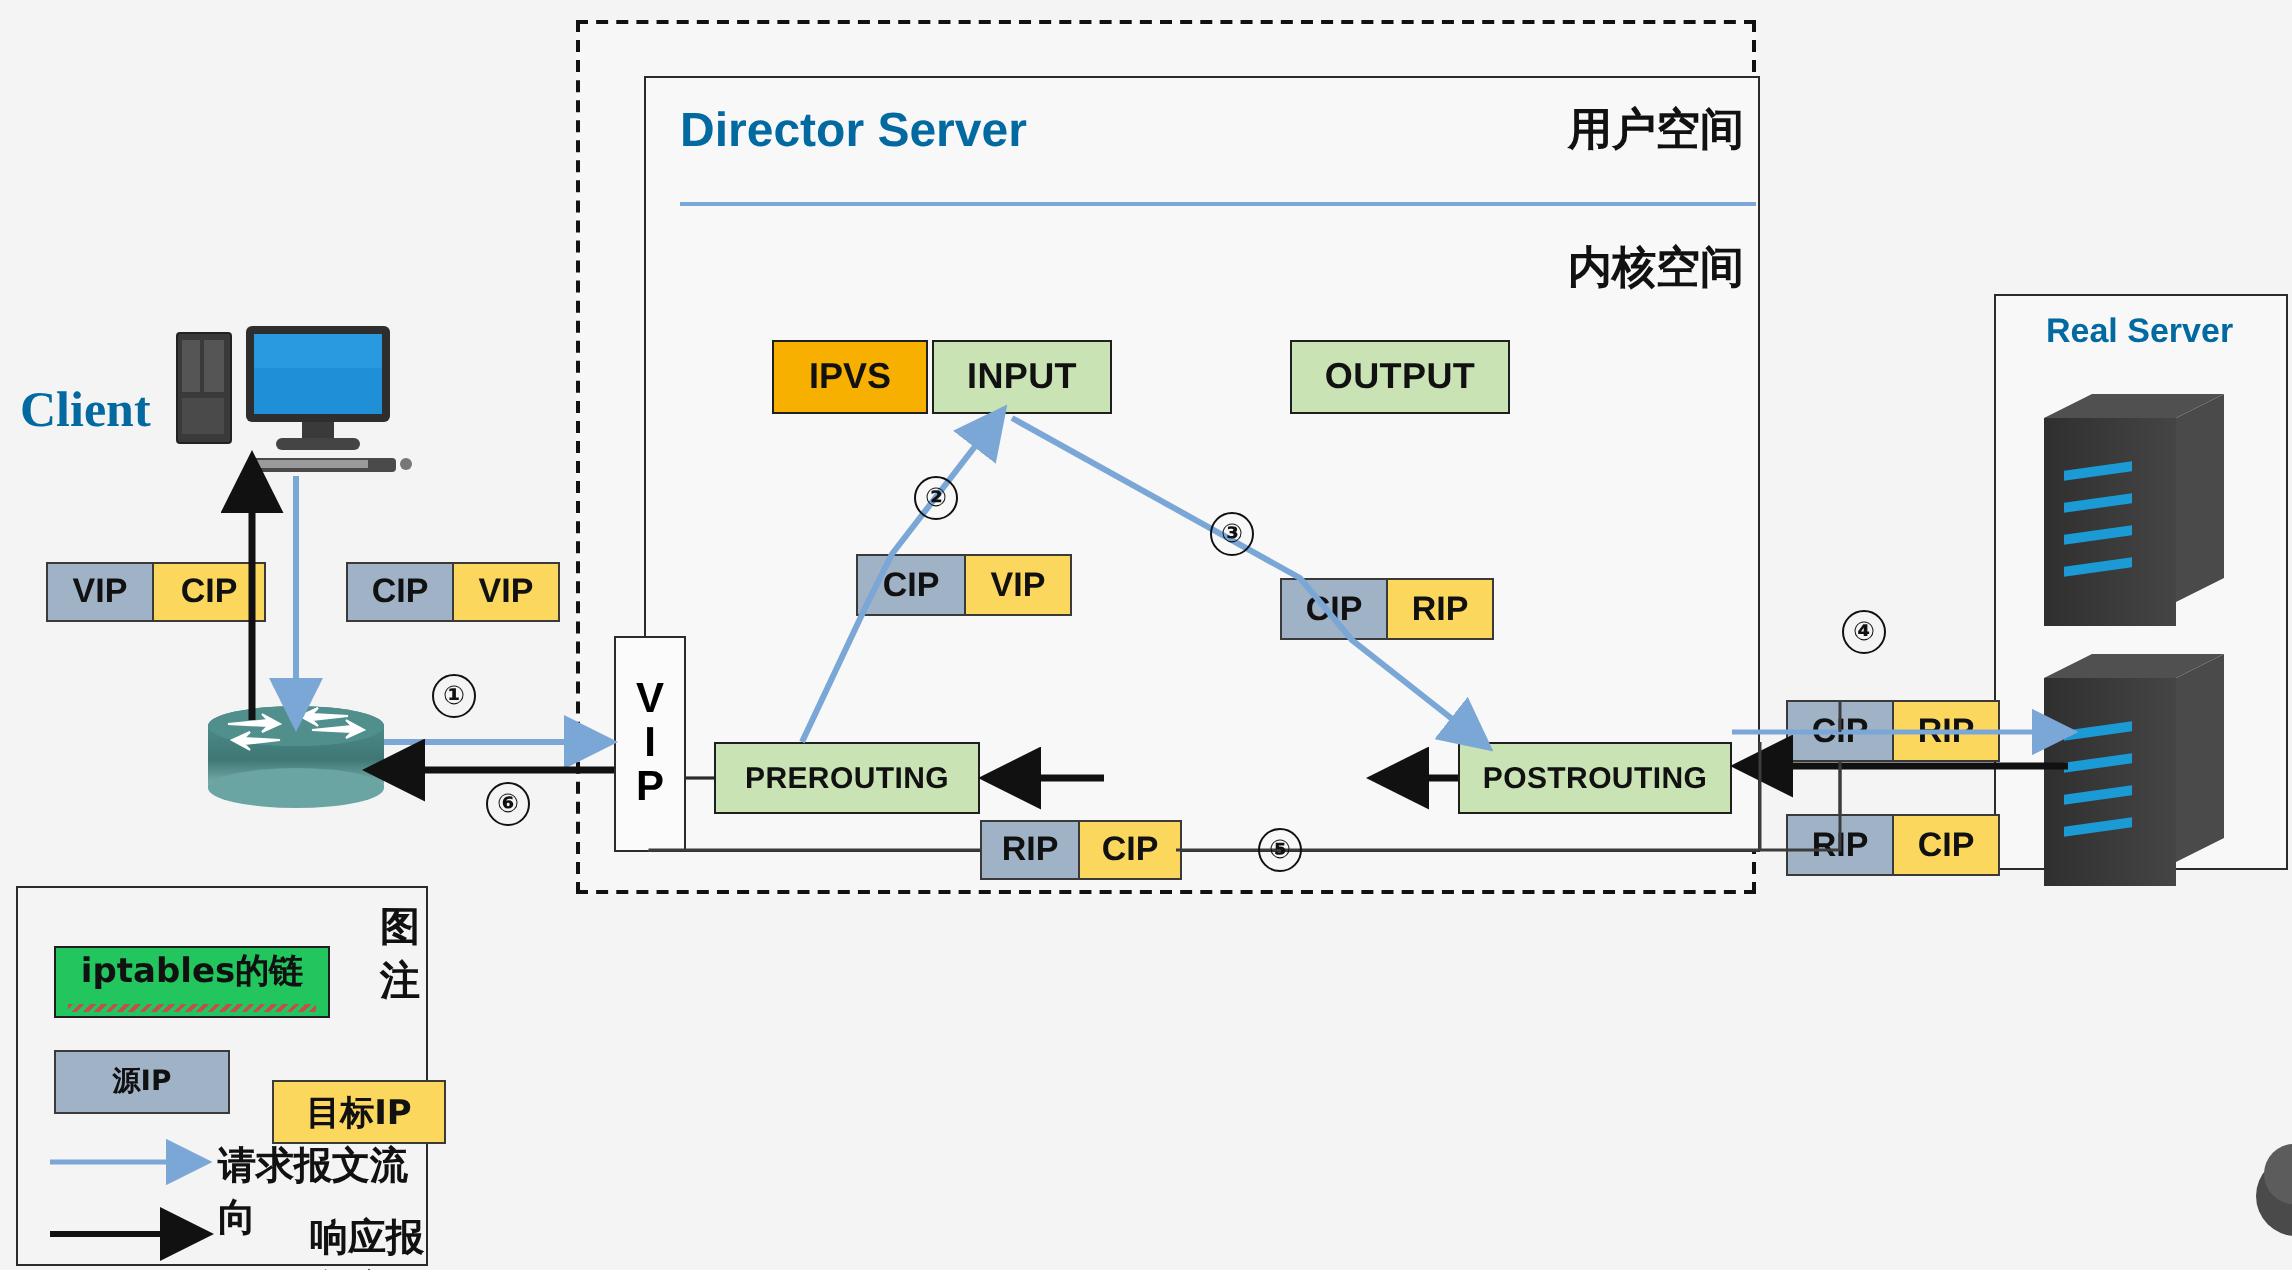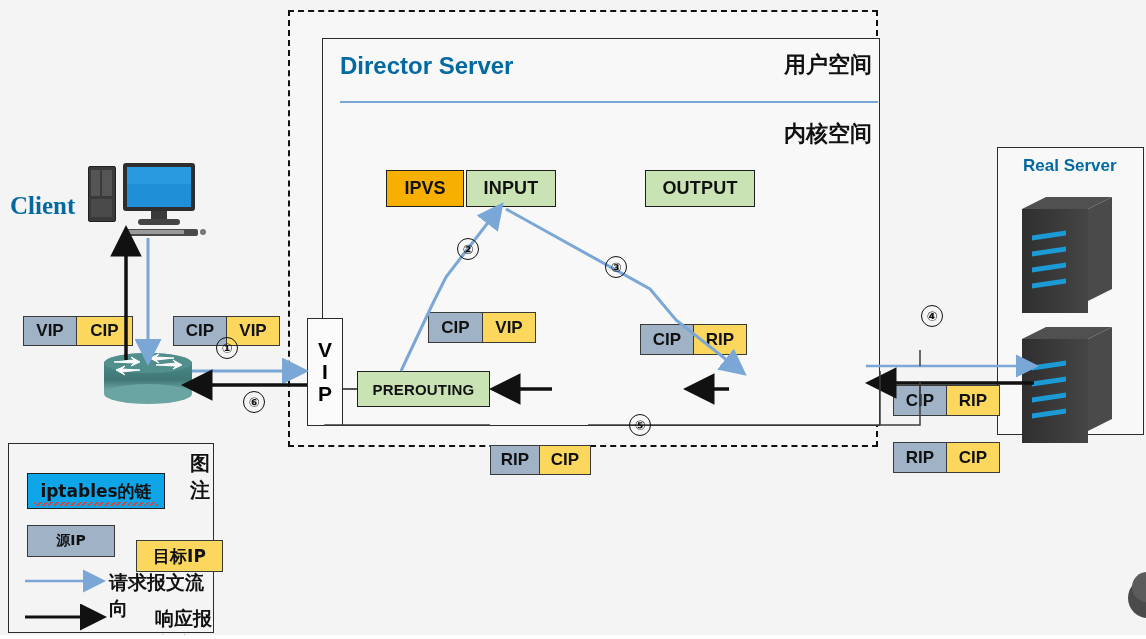--- a/index.html
+++ b/index.html
@@ -11,21 +11,21 @@
   .abs{position:absolute;box-sizing:border-box;}
 
   
   .chain{background:#c9e3b4;border:1.6px solid #1f1f1f;color:#111;
          display:flex;align-items:center;justify-content:center;
          font-weight:bold;letter-spacing:.2px;}
   .ipvs{background:#f7b000;border:1.6px solid #1f1f1f;color:#111;
         display:flex;align-items:center;justify-content:center;font-weight:bold;}
 
   
-  .ippair{display:flex;border:1.4px solid #3a3a3a;margin-top:35px;}
+  .ippair{display:flex;border:1.4px solid #3a3a3a;}
   .ippair > div{display:flex;align-items:center;justify-content:center;
                 font-weight:bold;color:#111;font-size:17px;}
   .ip-src{background:#9fb2c6;}
   .ip-dst{background:#fbd85d;}
   .ip-mid{border-left:1.4px solid #3a3a3a;}
 
   
   .dashed-frame{border:2.5px dashed #111;background:#f7f7f7;}
   .solid-frame{border:1.8px solid #2b2b2b;background:#f8f8f8;}
 
@@ -37,22 +37,22 @@
   .step{width:22px;height:22px;border:1.7px solid #111;border-radius:50%;
         display:flex;align-items:center;justify-content:center;
         font-size:13px;font-weight:bold;color:#111;background:transparent;
         font-family:"DejaVu Sans",sans-serif;}
   .ln-blue{background:#7ba7d7;}
 
   svg.ov{position:absolute;left:0;top:0;width:1146px;height:639px;pointer-events:none;}
 
   
   #legend{background:#f4f4f4;border:1.8px solid #2b2b2b;}
-  .lg-chain{background:#0ea5e9;border:1.6px solid #1f1f1f;
-            display:flex;align-items:center;justify-content:center;font-weight:bold;color:#111;}
+  .lg-chain{background:#22c55e;border:1.6px solid #1f1f1f;
+            display:flex;align-items:flex-start;justify-content:center;font-weight:bold;color:#111;}
   .lg-src{background:#9fb2c6;border:1.5px solid #3a3a3a;display:flex;align-items:center;justify-content:center;font-weight:bold;color:#111;}
   .lg-dst{background:#fbd85d;border:1.5px solid #3a3a3a;display:flex;align-items:center;justify-content:center;font-weight:bold;color:#111;}
 
   .squiggle{position:absolute;left:6px;right:6px;bottom:2px;height:4px;
      background:repeating-linear-gradient(135deg,#c0504d 0 2px,transparent 2px 4px);}
 </style>
 </head>
 <body>
 
 <div id="stage">
@@ -68,20 +68,21 @@
   <div class="abs cn" style="left:784px;top:119px;font-size:22px;">内核空间</div>
 
   <div class="abs solid-frame" style="left:997px;top:147px;width:147px;height:288px;"></div>
   <div class="abs t-title" style="left:1023px;top:156px;font-size:17px;">Real Server</div>
 
   <div class="abs ipvs" style="left:386px;top:170px;width:78px;height:37px;font-size:18px;">IPVS</div>
   <div class="abs chain" style="left:466px;top:170px;width:90px;height:37px;font-size:18px;">INPUT</div>
   <div class="abs chain" style="left:645px;top:170px;width:110px;height:37px;font-size:18px;">OUTPUT</div>
 
   <div class="abs chain" style="left:357px;top:371px;width:133px;height:36px;font-size:15px;">PREROUTING</div>
+  <div class="abs chain" style="left:729px;top:371px;width:137px;height:36px;font-size:15px;">POSTROUTING</div>
 
   <div class="abs" style="left:307px;top:318px;width:36px;height:108px;background:#fbfbfb;border:1.8px solid #2b2b2b;
               display:flex;flex-direction:column;align-items:center;justify-content:center;">
     <span style="font-size:21px;font-weight:bold;line-height:1.05;">V</span>
     <span style="font-size:21px;font-weight:bold;line-height:1.05;">I</span>
     <span style="font-size:21px;font-weight:bold;line-height:1.05;">P</span>
   </div>
 
   <div class="abs ippair" style="left:23px;top:281px;height:30px;">
     <div class="ip-src" style="width:52px;">VIP</div>

